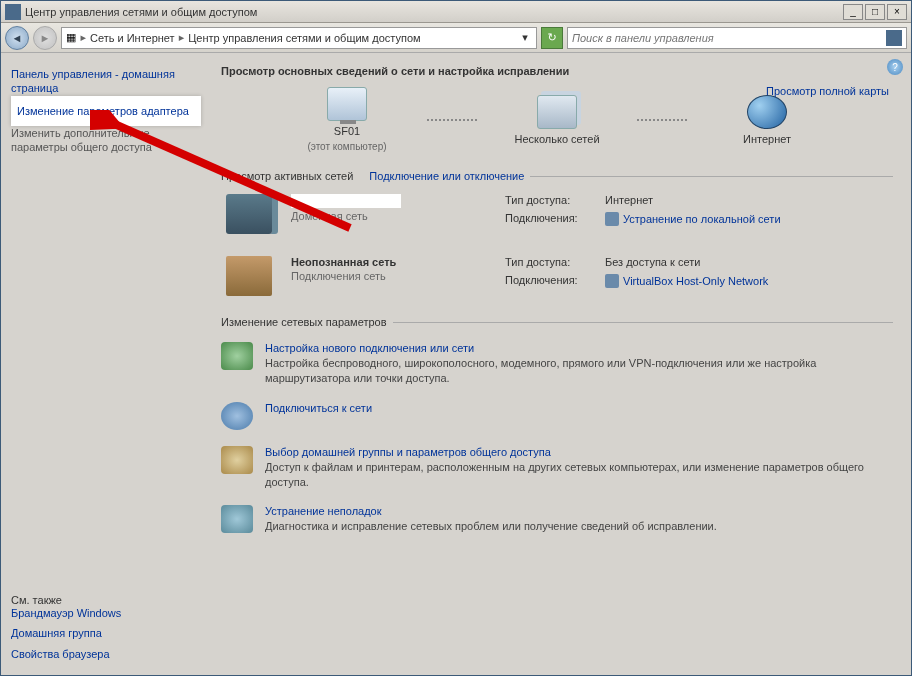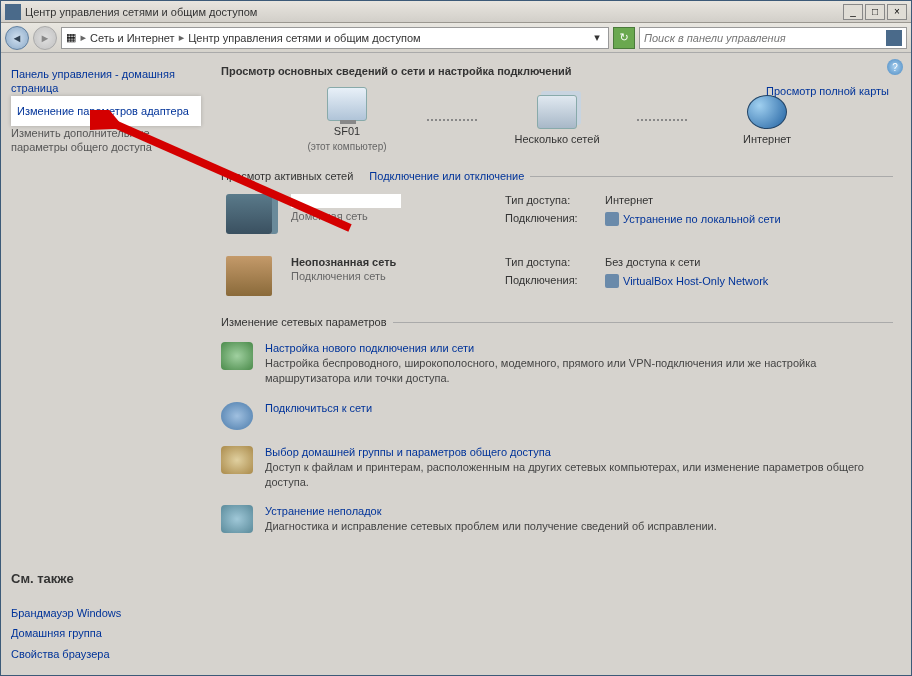--- a/index.html
+++ b/index.html
@@ -11,30 +11,30 @@
 .win-controls { display: flex; gap: 2px; }
 .win-btn { width: 20px; height: 16px; background: #e0ddd6; border: 1px solid #888; font-size: 10px; display: flex; align-items: center; justify-content: center; cursor: pointer; }
 .navbar { height: 30px; background: linear-gradient(#e8e6e0,#d6d3cc); display: flex; align-items: center; padding: 0 4px; gap: 4px; border-bottom: 1px solid #aaa; }
 .nav-back, .nav-fwd { width: 24px; height: 24px; border-radius: 50%; background: radial-gradient(#d0e0f0,#8aa8c6); border: 1px solid #6080a0; cursor: pointer; display:flex;align-items:center;justify-content:center;color:#345;}
 .nav-fwd { background: radial-gradient(#e0e0e0,#c0c0c0); border-color:#aaa; color:#888;}
 .breadcrumb { flex: 1; height: 22px; background: #fff; border: 1px solid #999; display: flex; align-items: center; padding: 0 4px; font-size: 11px; gap: 4px; }
 .bc-seg { color: #333; }
 .bc-arrow { color: #666; }
 .bc-drop { width: 14px; color:#333; text-align:center;}
 .refresh-btn { width: 22px; height: 22px; background: #6aa84f; border: 1px solid #4a7a3a; color: #fff; display:flex;align-items:center;justify-content:center;cursor:pointer;}
-.search { width: 268px; height: 22px; background: #fff; border: 1px solid #999; display: flex; align-items: center; padding: 0 4px; }
+.search { width: 340px; height: 22px; background: #fff; border: 1px solid #999; display: flex; align-items: center; padding: 0 4px; }
 .search input { border: none; outline: none; flex: 1; font-size: 11px; color: #888; font-style: italic; background:transparent;}
 .search-icon { width: 16px; height: 16px; background: #4a6a8a; }
 .body { flex: 1; display: flex; background: #d6d3ce; overflow: hidden; }
 .sidebar { width: 210px; padding: 14px 10px; display: flex; flex-direction: column; }
 .side-link { color: #003399; font-size: 11px; line-height: 1.3; cursor: pointer; }
 .side-link.highlight { background: #fff; padding: 8px 6px; box-shadow: 0 0 4px rgba(0,0,0,0.2); }
 .side-link.disabled { color: #555; cursor: default; }
 .sidebar-spacer { flex: 1; }
-.side-header { color: #333; font-weight: bold; font-size: 13px; margin-bottom: 20px; }
+.side-header { color: #333; font-weight: normal; font-size: 11px; margin-bottom: 0; }
 .main { flex: 1; padding: 12px 18px 12px 10px; overflow: auto; position: relative; }
 .help-icon { position: absolute; top: 6px; right: 8px; width: 16px; height: 16px; border-radius: 50%; background: radial-gradient(#a8d0f0,#4a88c0); color: #fff; font-size: 10px; display:flex;align-items:center;justify-content:center; cursor:pointer;}
 .heading { font-size: 11px; font-weight: bold; color: #333; margin-bottom: 10px; }
 .maplink { color: #003399; font-size: 11px; cursor: pointer; position: absolute; right: 22px; top: 32px;}
 .network-map { display: flex; align-items: center; justify-content: center; gap: 20px; margin: 8px 0 18px 0; }
 .map-node { display: flex; flex-direction: column; align-items: center; gap: 4px; font-size: 11px; color: #333; width: 120px; text-align:center;}
 .map-node .sub { color: #666; font-size: 10px; }
 .node-icon { width: 40px; height: 34px; }
 .pc-icon { background: linear-gradient(#e8f0f8,#b0c4d8); border: 1px solid #8aa; border-radius: 3px; position:relative;}
 .pc-icon::after{content:"";position:absolute;bottom:-4px;left:12px;width:16px;height:4px;background:#888;}
@@ -114,21 +114,21 @@
       <div>
         <div class="side-header">См. также</div>
         <div class="side-link">Брандмауэр Windows</div>
         <div class="side-link" style="margin-top:6px">Домашняя группа</div>
         <div class="side-link" style="margin-top:6px">Свойства браузера</div>
       </div>
     </div>
 
     <div class="main">
       <div class="help-icon">?</div>
-      <div class="heading">Просмотр основных сведений о сети и настройка подключений</div>
+      <div class="heading">Просмотр основных сведений о сети и настройка исправлении</div>
       <div class="maplink">Просмотр полной карты</div>
 
       <div class="network-map">
         <div class="map-node">
           <div class="node-icon pc-icon"></div>
           <div>SF01</div>
           <div class="sub">(этот компьютер)</div>
         </div>
         <div class="map-line"></div>
         <div class="map-node">

